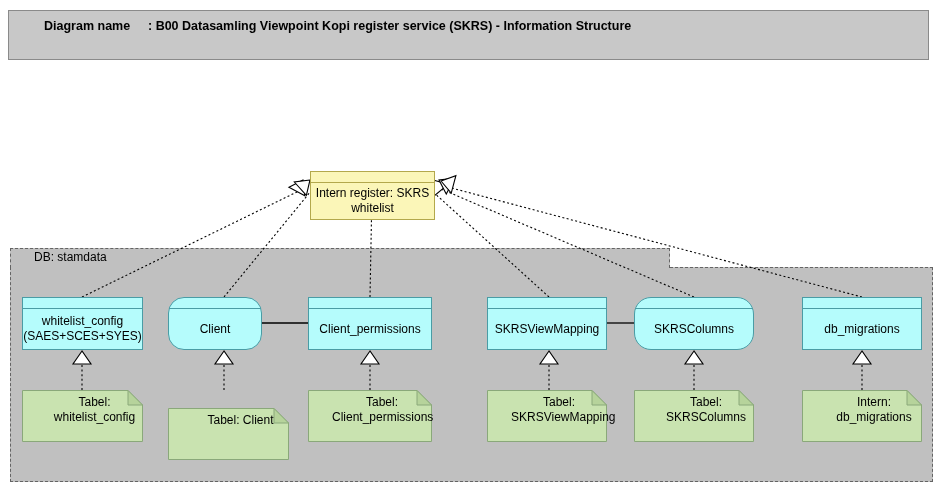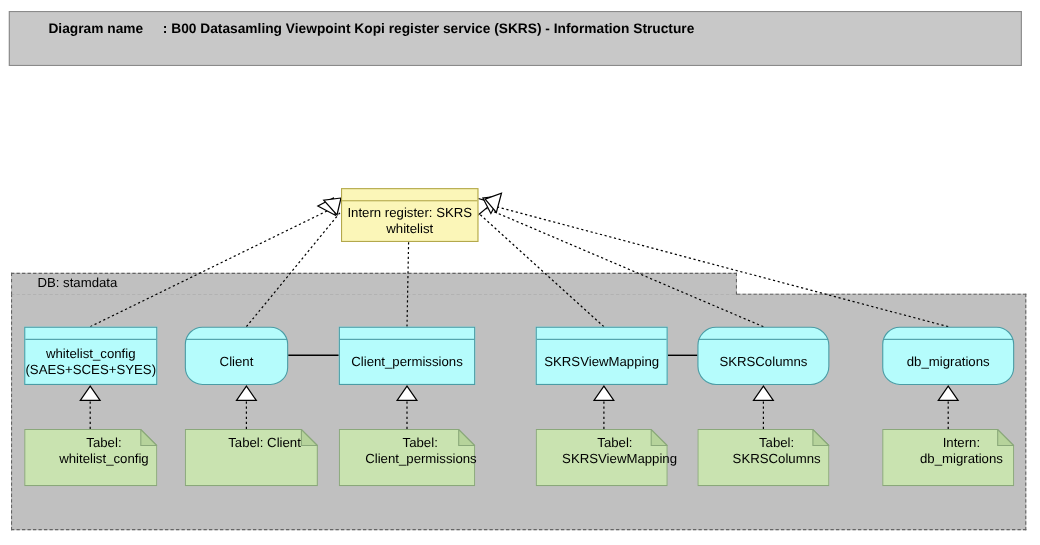--- a/index.html
+++ b/index.html
@@ -247,35 +247,35 @@
   <div class="node obj-box" style="left:487px; top:297px; width:120px; height:53px;">
     <div class="hdr"></div>
     <div class="lbl">SKRSViewMapping</div>
   </div>
 
   <div class="node obj-box" style="left:634px; top:297px; width:120px; height:53px;border-radius:17px;">
     <div class="hdr"></div>
     <div class="lbl">SKRSColumns</div>
   </div>
 
-  <div class="node obj-box" style="left:802px; top:297px; width:120px; height:53px;border-radius:16px;">
+  <div class="node obj-box" style="left:802px; top:297px; width:120px; height:53px;">
     <div class="hdr"></div>
     <div class="lbl">db_migrations</div>
   </div>
 
   <div class="note-box" style="left:22px; top:390px; width:121px; height:52px;">
     <svg class="note-shape" width="121" height="52" viewBox="0 0 121 52">
       <polygon points="0.5,0.5 106,0.5 120.5,15 120.5,51.5 0.5,51.5" fill="#c9e3b0" stroke="#8aa87a" stroke-width="1"></polygon>
       <polygon points="106,0.5 120.5,15 106,15" fill="#b6d39b" stroke="#8aa87a" stroke-width="1"></polygon>
     </svg>
     <div class="note-lbl">Tabel:
 whitelist_config</div>
   </div>
 
-  <div class="note-box" style="left:168px; top:390px; width:121px; height:52px;">
+  <div class="note-box" style="left:168px; top:408px; width:121px; height:52px;">
     <svg class="note-shape" width="121" height="52" viewBox="0 0 121 52">
       <polygon points="0.5,0.5 106,0.5 120.5,15 120.5,51.5 0.5,51.5" fill="#c9e3b0" stroke="#8aa87a" stroke-width="1"></polygon>
       <polygon points="106,0.5 120.5,15 106,15" fill="#b6d39b" stroke="#8aa87a" stroke-width="1"></polygon>
     </svg>
     <div class="note-lbl">Tabel: Client</div>
   </div>
 
   <div class="note-box" style="left:308px; top:390px; width:124px; height:52px;">
     <svg class="note-shape" width="124" height="52" viewBox="0 0 124 52">
       <polygon points="0.5,0.5 109,0.5 123.5,15 123.5,51.5 0.5,51.5" fill="#c9e3b0" stroke="#8aa87a" stroke-width="1"></polygon>

